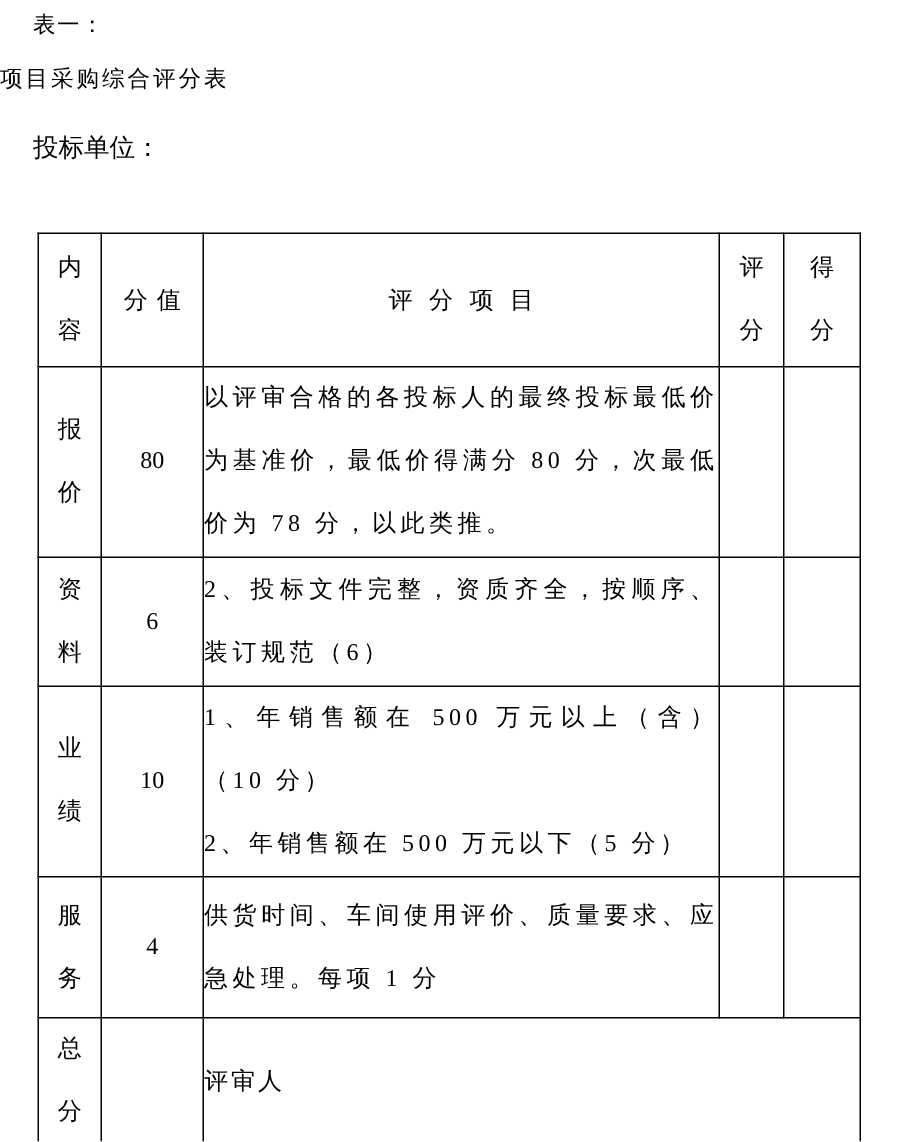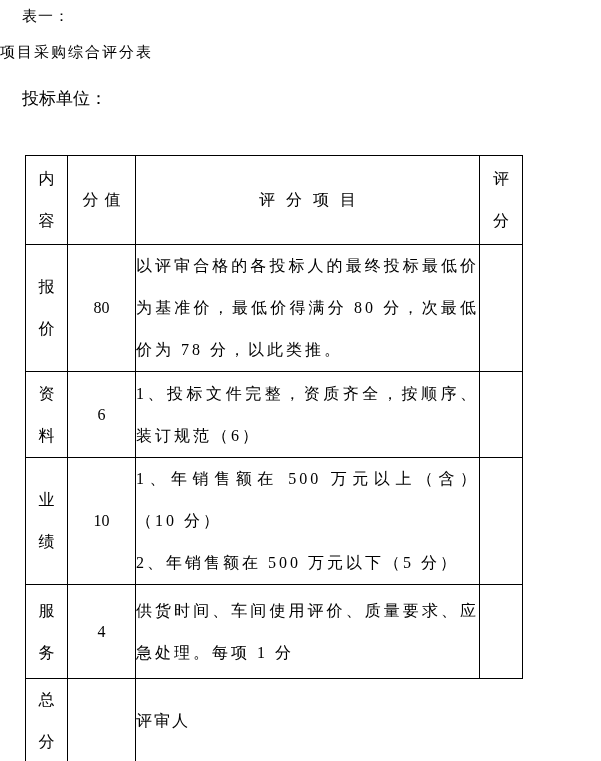--- a/index.html
+++ b/index.html
@@ -1,18 +1,18 @@
 <!DOCTYPE html>
 <html><head>
 <meta charset="utf-8">
 <style>
   html, body { margin: 0; padding: 0; background: #ffffff; }
   .page {
     position: relative;
-    width: 523px;
+    width: 601px;
     height: 761px;
     background: #ffffff;
     color: #000000;
     font-family: "Liberation Serif", "DejaVu Serif", serif;
     overflow: hidden;
   }
   .table-label {
     position: absolute;
     left: 22px;
     top: 7px;
@@ -130,21 +130,21 @@
       <td class="center-cell">80</td>
       <td class="item-cell">以评审合格的各投标人的最终投标最低价为基准价，最低价得满分 80 分，次最低价为 78 分，以此类推。</td>
       <td class="center-cell"></td>
       <td class="center-cell"></td>
     </tr>
 
     <tr class="row-1">
       <td class="stack">资
 料</td>
       <td class="center-cell">6</td>
-      <td class="item-cell">1、投标文件完整，资质齐全，按顺序、装订规范（6）</td>
+      <td class="item-cell">2、投标文件完整，资质齐全，按顺序、装订规范（6）</td>
       <td class="center-cell"></td>
       <td class="center-cell"></td>
     </tr>
 
     <tr class="row-2">
       <td class="stack">业
 绩</td>
       <td class="center-cell">10</td>
       <td class="item-cell">1、年销售额在 500 万元以上（含）（10 分）
 2、年销售额在 500 万元以下（5 分）</td>

